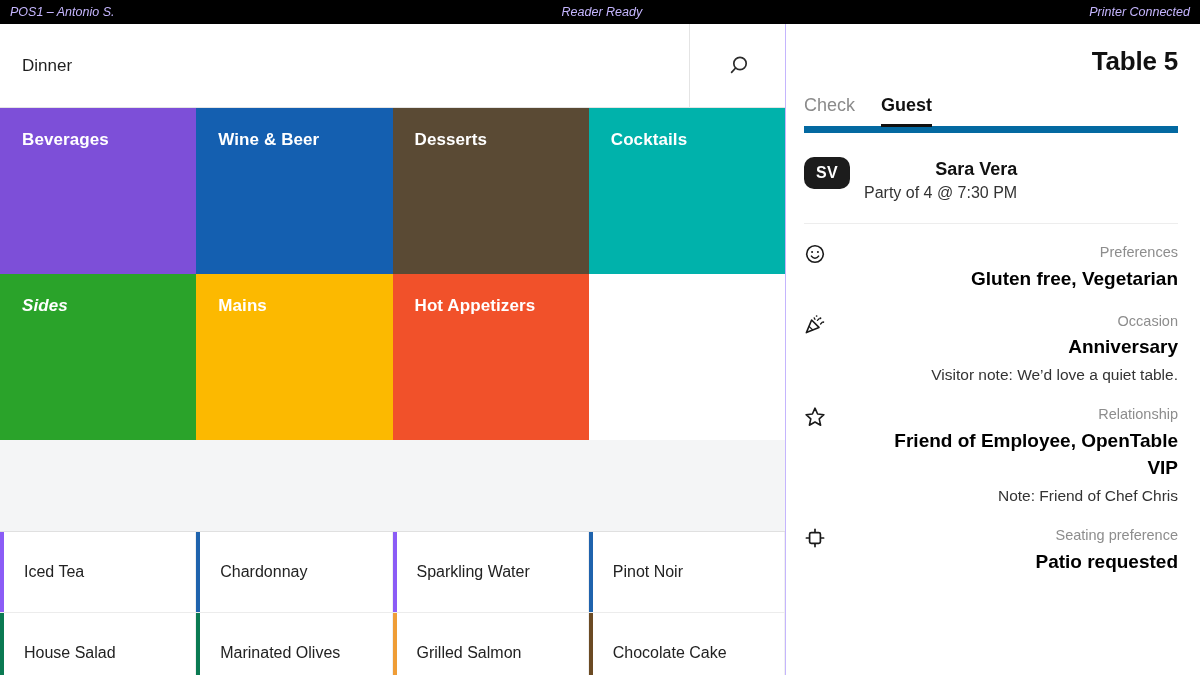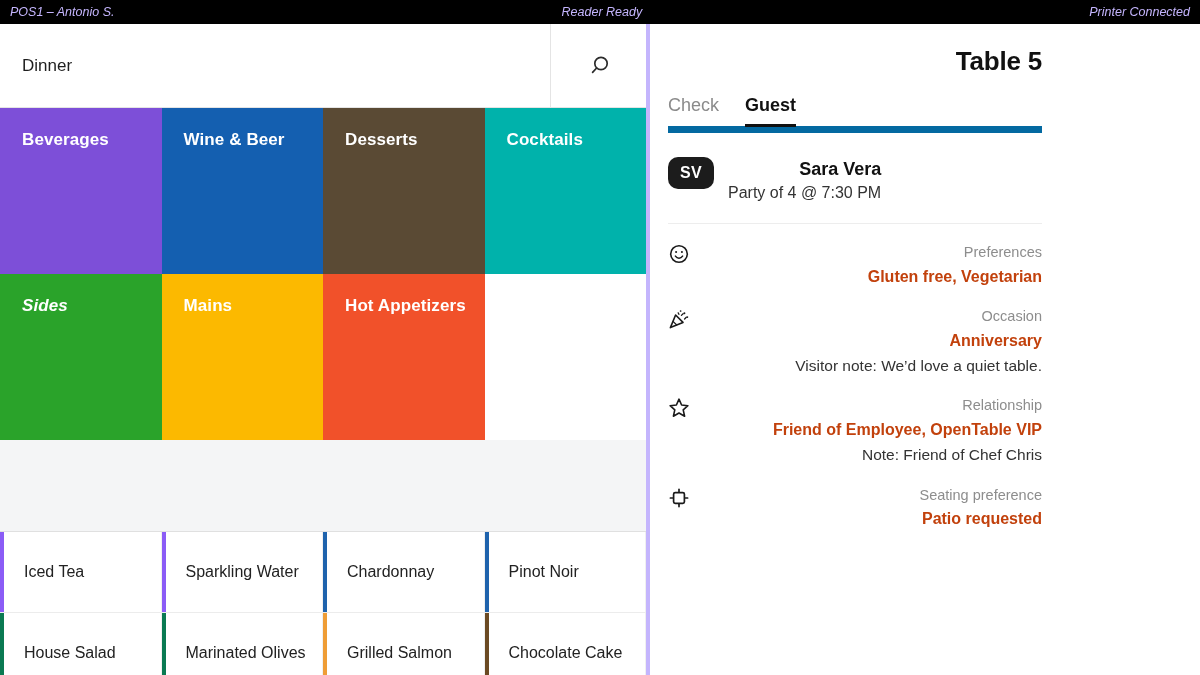--- a/index.html
+++ b/index.html
@@ -32,27 +32,27 @@
   .statusbar .sb-center { flex: 1 1 auto; text-align: center; }
   .statusbar .sb-right  { flex: 0 0 auto; text-align: right; }
 
   
   .app {
     display: flex;
     height: 651px;
     width: 1200px;
   }
   .pos-pane {
-    width: 650px;
+    width: 786px;
     height: 651px;
     display: flex;
     flex-direction: column;
     background: #ffffff;
     box-sizing: border-box;
-    border-right: 4px solid #c4b5fd;
+    border-right: 1px solid #c4b5fd;
     overflow: hidden;
   }
   .guest-pane {
     width: 414px;
     height: 651px;
     background: #ffffff;
     box-sizing: border-box;
     padding: 22px 22px 0 18px;
     overflow: hidden;
     text-align: right;
@@ -214,23 +214,23 @@
     justify-content: center;
   }
   .detail .d-body { flex: 1 1 auto; min-width: 0; }
   .d-label {
     font-size: 14.5px;
     color: #8d8d8d;
     line-height: 1.5;
     margin-bottom: 1px;
   }
   .d-value {
-    font-size: 16px;
-    font-weight: 700;
-    color: #c2410c;
+    font-size: 19px;
+    font-weight: 700;
+    color: #000000;
     line-height: 1.45;
     margin-left: 24px;
   }
   .d-note {
     font-size: 15.5px;
     color: #333333;
     line-height: 1.5;
     margin-top: 2px;
   }
 </style>
@@ -270,26 +270,26 @@
       </div>
 
     <div class="spacer-band"></div>
 
     <div class="item-grid" id="item-grid">
         <div class="item-cell">
           <span class="edge" style="background: rgb(139, 92, 246);"></span>
           <span>Iced Tea</span>
         </div>
         <div class="item-cell">
+          <span class="edge" style="background: rgb(31, 99, 173);"></span>
+          <span>Chardonnay</span>
+        </div>
+        <div class="item-cell">
           <span class="edge" style="background: rgb(139, 92, 246);"></span>
           <span>Sparkling Water</span>
-        </div>
-        <div class="item-cell">
-          <span class="edge" style="background: rgb(31, 99, 173);"></span>
-          <span>Chardonnay</span>
         </div>
         <div class="item-cell">
           <span class="edge" style="background: rgb(31, 99, 173);"></span>
           <span>Pinot Noir</span>
         </div>
         <div class="item-cell">
           <span class="edge" style="background: rgb(10, 122, 82);"></span>
           <span>House Salad</span>
         </div>
         <div class="item-cell">

